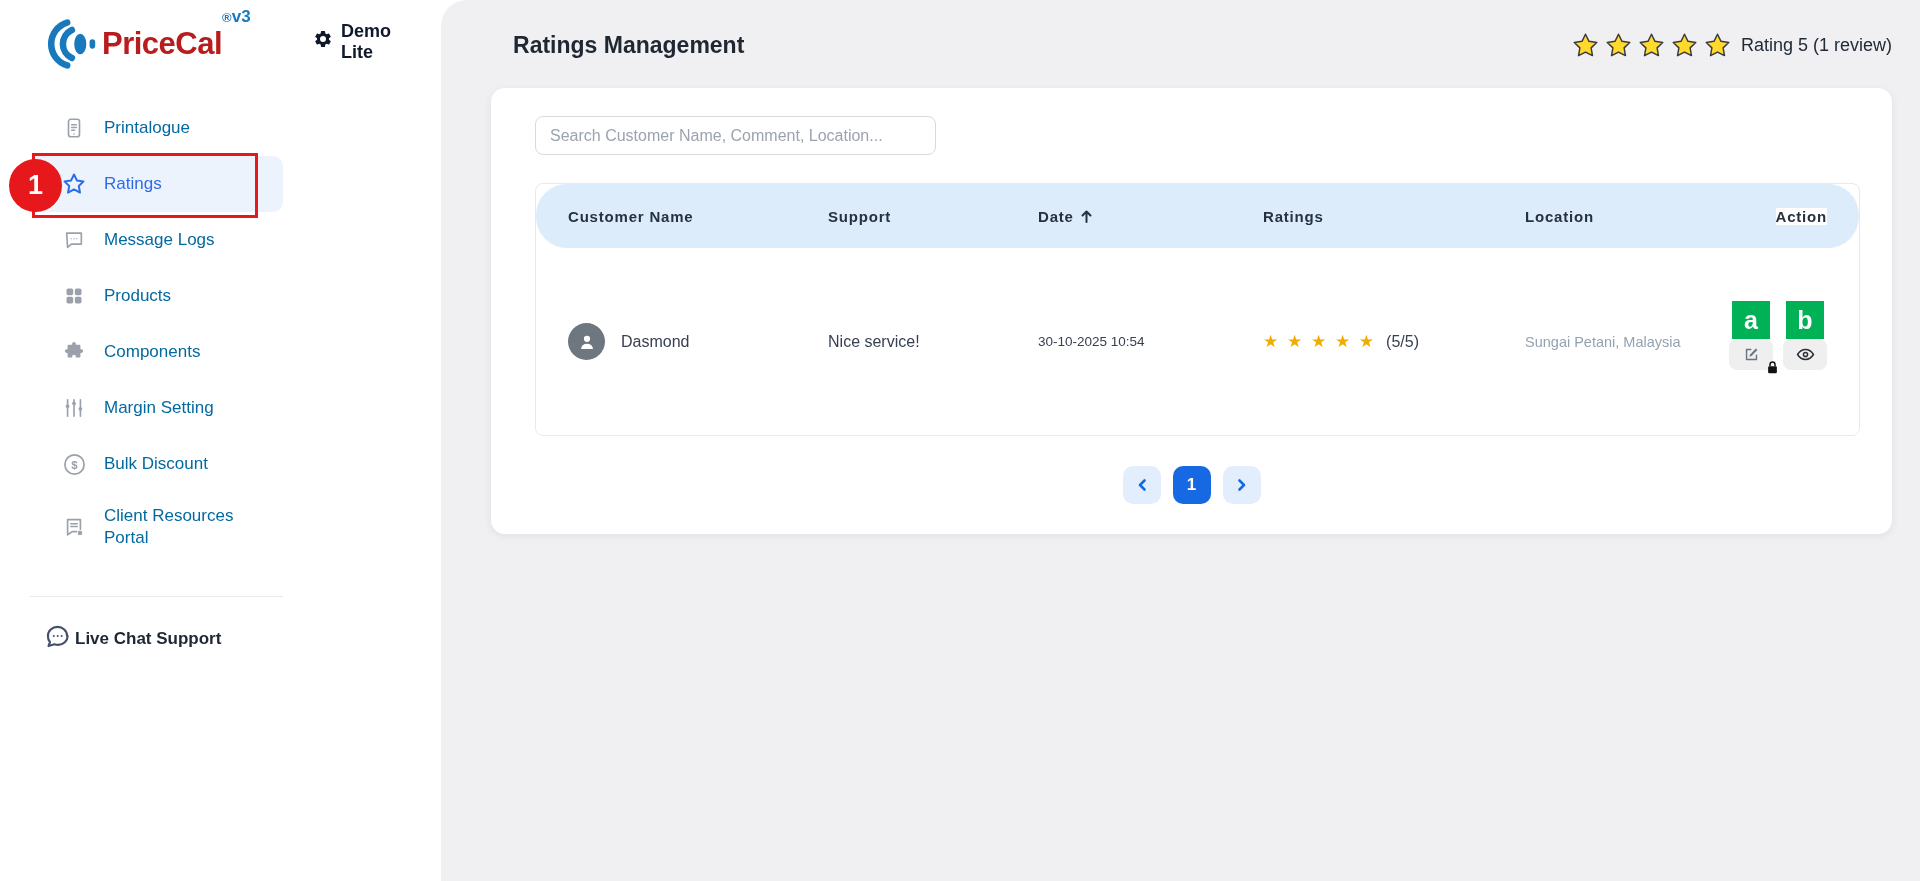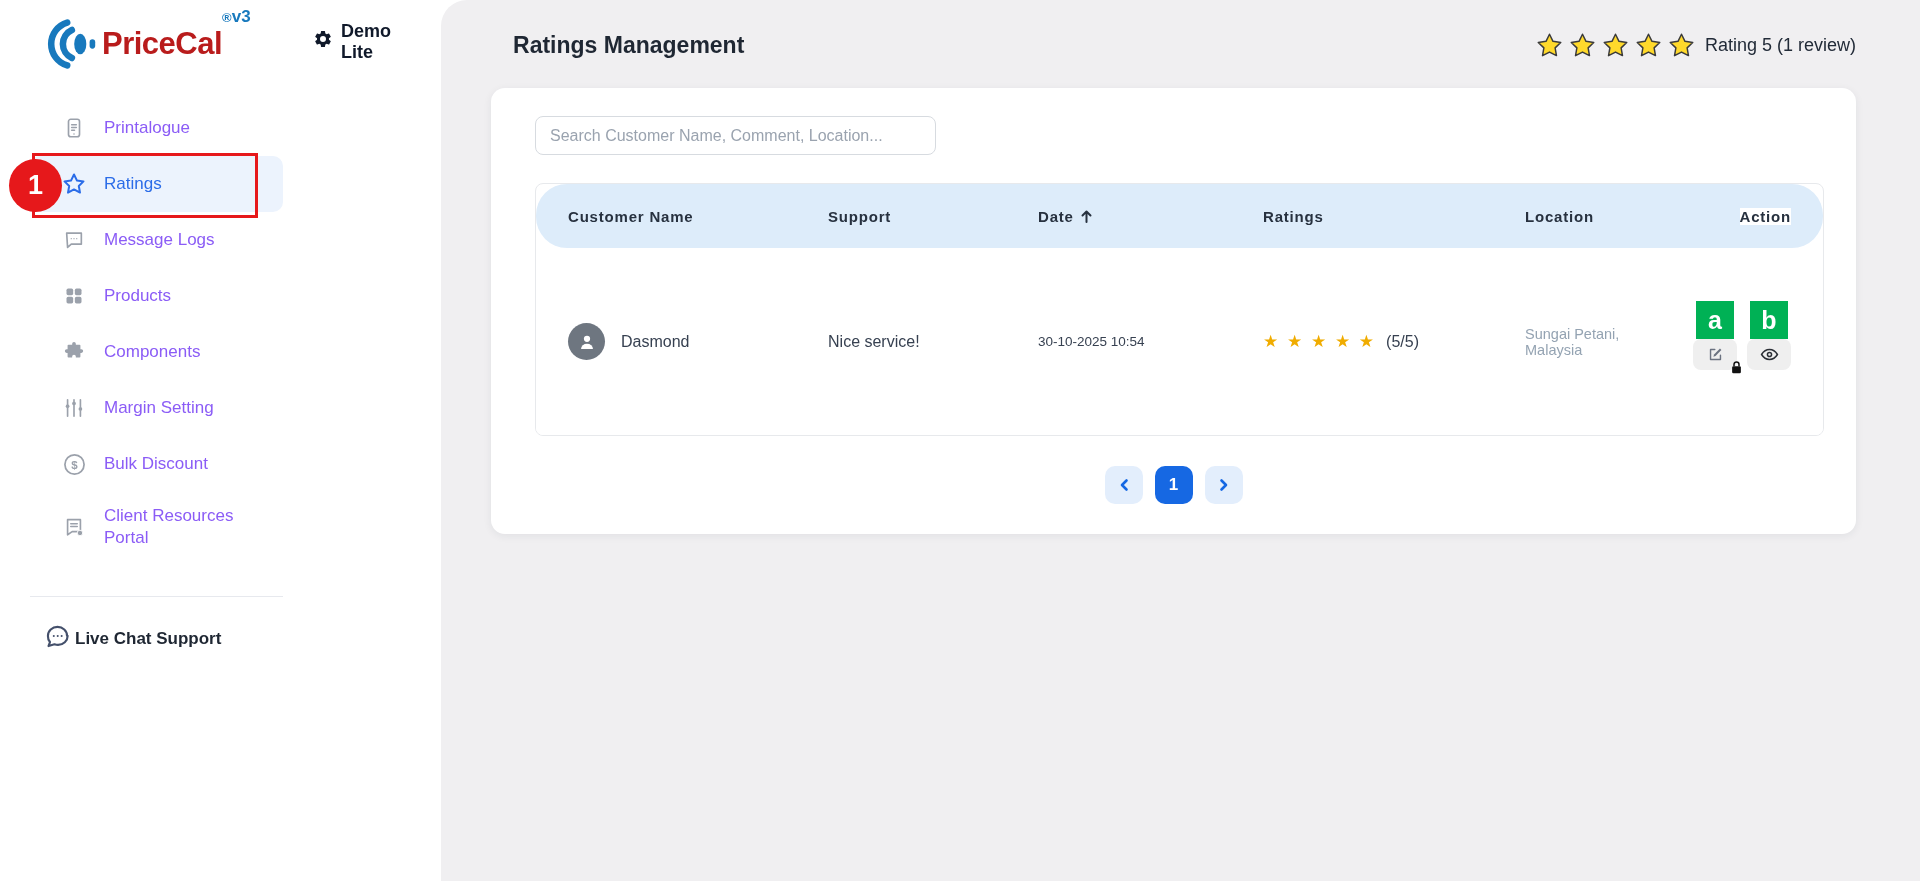--- a/index.html
+++ b/index.html
@@ -12,42 +12,42 @@
   .sidebar { width:313px; background:#fff; flex:0 0 313px; position:relative; z-index:5; }
   .logo { display:flex; align-items:flex-start; margin:16px 0 0 42px; }
   .logo svg { width:56px; height:56px; }
   .logo-text { color:#b91c1c; font-size:31px; font-weight:700; letter-spacing:-0.5px; margin:10px 0 0 4px; }
   .logo-sup { color:#1879bd; font-size:13px; font-weight:700; vertical-align:super; position:relative; top:-9px; }
   .logo-sup b { font-size:17px; }
 
   .menu { margin-top:24px; }
   .menu-item { position:relative; display:flex; align-items:center; gap:18px;
     height:56px; margin:0 30px; padding-left:32px; border-radius:10px;
-    color:#8b5cf6; font-size:17px; cursor:pointer; }
+    color:#0369a1; font-size:17px; cursor:pointer; }
   .menu-item .mi-icon { width:24px; height:24px; display:flex; align-items:center; justify-content:center; flex:0 0 24px; }
   .menu-item.active { background:#ecf3fd; color:#2b6ce8; }
   .menu-item.tall { height:70px; line-height:1.3; }
   .mi-label { max-width:150px; }
 
   .anno-box { position:absolute; left:2px; right:25px; top:-3px; bottom:-6px;
     border:3px solid #e6181b; pointer-events:none; z-index:6; }
   .anno-badge { position:absolute; left:-21px; top:3px; width:53px; height:53px;
     background:#e6181b; border-radius:50%; color:#fff; font-size:27px; font-weight:700;
     display:flex; align-items:center; justify-content:center; z-index:7; }
 
   .side-divider { border:none; border-top:1px solid #e7e9ee; margin:34px 30px 0 30px; }
   .livechat { display:flex; align-items:center; gap:4px; margin:26px 0 0 44px;
     color:#1f2733; font-size:17px; font-weight:700; cursor:pointer; }
 
   
   .right { flex:1; display:flex; flex-direction:row; background:#fff; }
   .topbar { height:83px; flex:0 0 83px; display:flex; align-items:center; justify-content:flex-end; padding-right:50px; }
   .account { display:flex; align-items:center; gap:8px; color:#10192a; font-size:18px; font-weight:700; cursor:pointer; }
 
-  .content { flex:1; background:#f0eff1; border-top-left-radius:26px; padding:16px 64px 0 50px; }
+  .content { flex:1; background:#f0eff1; border-top-left-radius:26px; padding:16px 28px 0 50px; }
 
   .page-head { display:flex; align-items:center; justify-content:space-between; height:58px; }
   .page-title { font-size:23px; font-weight:700; color:#1f2733; margin-left:22px; }
   .rating-summary { display:flex; align-items:center; gap:6px; }
   .rating-summary svg { width:27px; height:27px; }
   .rating-summary-text { font-size:18px; color:#222b38; margin-left:4px; }
 
   .card { background:#fff; border-radius:14px; box-shadow:0 2px 8px rgba(30,40,60,.07);
     margin-top:14px; padding:28px 32px 30px 32px; }
 

